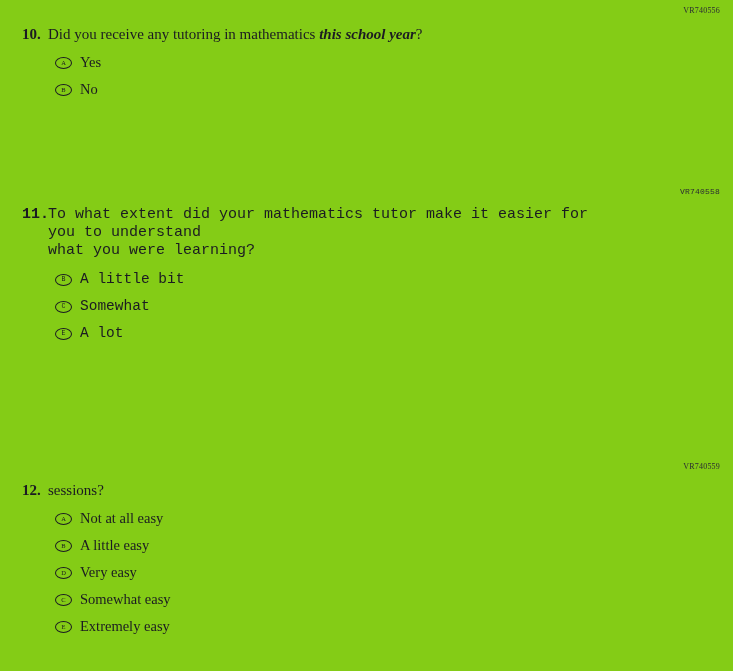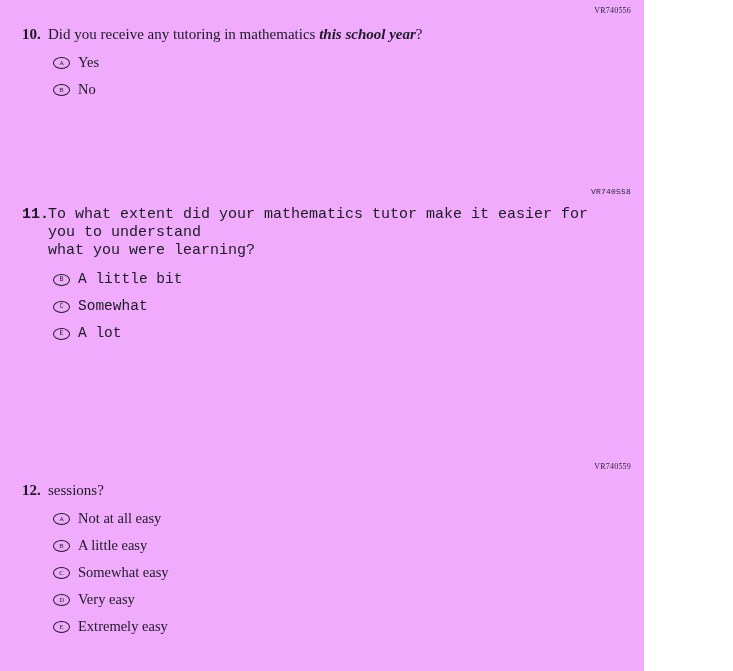--- a/index.html
+++ b/index.html
@@ -1,22 +1,22 @@
 <!DOCTYPE html>
 <html><head>
 <meta charset="utf-8">
 <style>
   * { margin:0; padding:0; box-sizing:border-box; }
   html,body { background:#ffffff; }
   body { font-family:"Liberation Serif","DejaVu Serif",serif; color:#1b1b22; }
   .page {
     position:relative;
-    width:644px;
+    width:733px;
     height:671px;
-    background:#f0abfc;
+    background:#84cc16;
     overflow:hidden;
   }
   .question-block { position:absolute; left:0; right:0; }
   #q10-block { top:0; }
   #q11-block { top:181px;font-family:Liberation Mono, monospace; }
   #q12-block { top:456px; }
 
   .vr-code {
     text-align:right;
     padding-right:13px;
@@ -40,23 +40,22 @@
   }
   .q-text { width:565px; }
   .q-text .bold { font-weight:bold;font-style:italic; }
   .q-line { display:block; }
 
   .options { margin-top:6px; }
   .option {
     display:flex;
     align-items:center;
     height:27px;
-    padding-left:42px;
+    padding-left:55px;
     cursor:pointer;
-    margin-left:11px;
   }
   .bubble {
     width:17px;
     height:12px;
     border:1.2px solid #1b1b22;
     border-radius:50%;
     display:flex;
     align-items:center;
     justify-content:center;
     margin-right:8px;
@@ -143,29 +142,29 @@
         <span class="option-label">Not at all easy</span>
       </div>
       <div class="option">
         <span class="bubble">
             <span class="bubble-letter">B</span>
           </span>
         <span class="option-label">A little easy</span>
       </div>
       <div class="option">
         <span class="bubble">
+            <span class="bubble-letter">D</span>
+          </span>
+        <span class="option-label">Very easy</span>
+      </div>
+      <div class="option">
+        <span class="bubble">
             <span class="bubble-letter">C</span>
           </span>
         <span class="option-label">Somewhat easy</span>
-      </div>
-      <div class="option">
-        <span class="bubble">
-            <span class="bubble-letter">D</span>
-          </span>
-        <span class="option-label">Very easy</span>
       </div>
       <div class="option">
         <span class="bubble">
             <span class="bubble-letter">E</span>
           </span>
         <span class="option-label">Extremely easy</span>
       </div>
     </div>
   </div>
 

